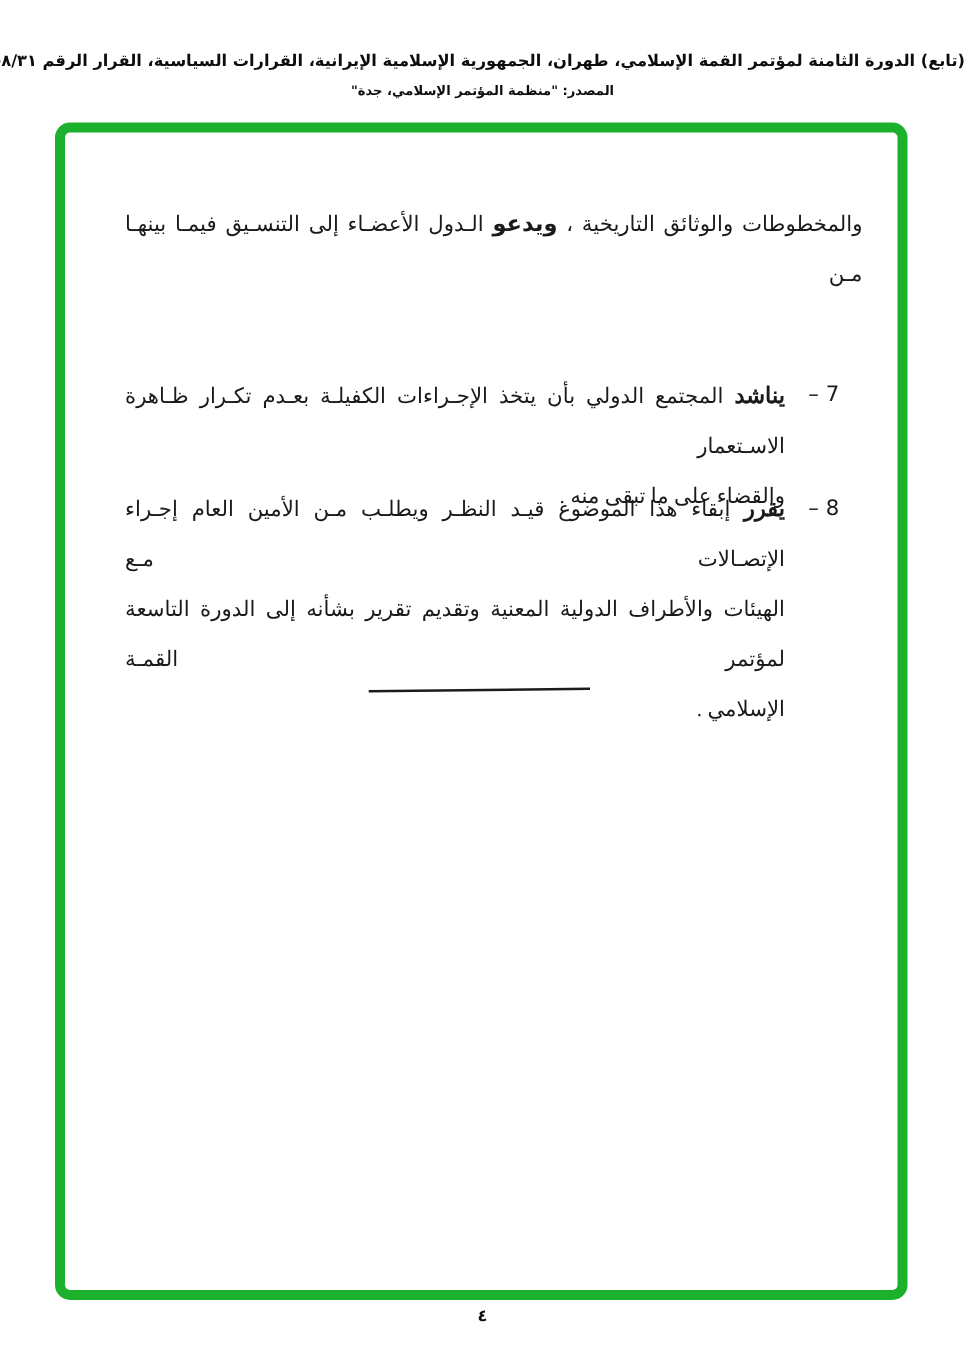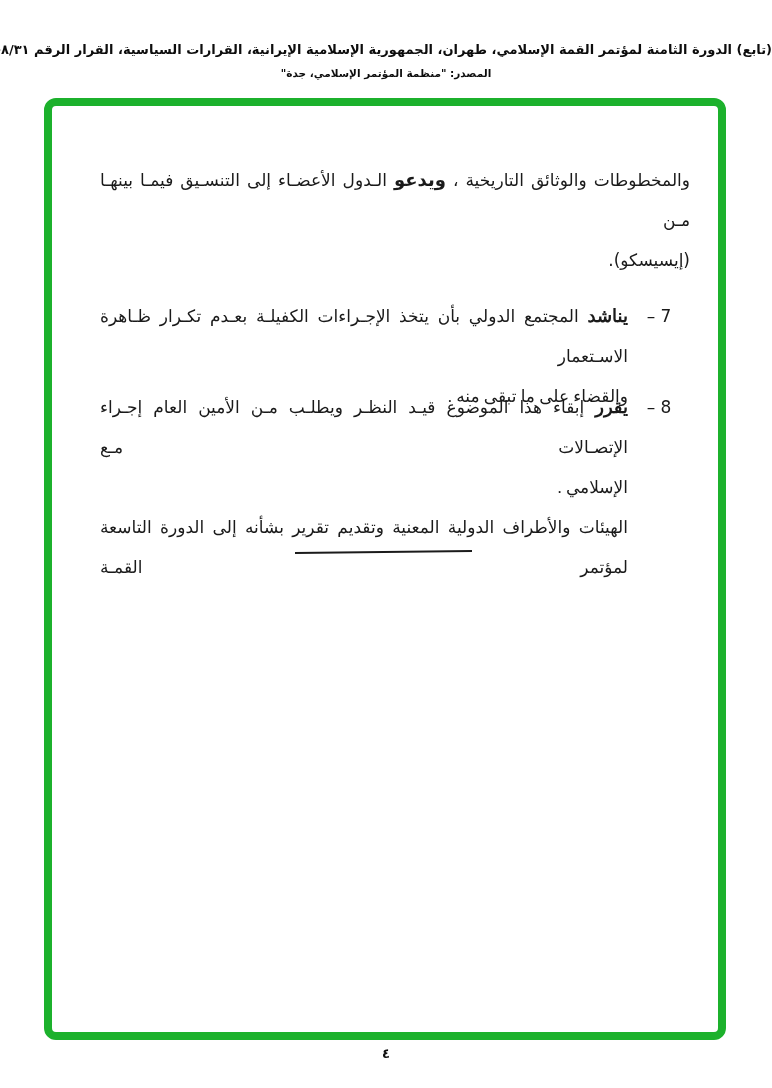--- a/index.html
+++ b/index.html
@@ -77,37 +77,36 @@
 
 <div class="page">
 
   <div class="hdr1">(تابع) الدورة الثامنة لمؤتمر القمة الإسلامي، طهران، الجمهورية الإسلامية الإيرانية، القرارات السياسية، القرار الرقم ٨/٣١-س(ق.إ)</div>
   <div class="hdr2">المصدر:  "منظمة المؤتمر الإسلامي، جدة"</div>
 
   <div class="frame">
 
     <div class="para para1">
       <div class="ln full"><span>والمخطوطات والوثائق التاريخية ، </span><span class="kw">ويدعو</span><span> الـدول الأعضـاء إلى التنسـيق فيمـا بينهـا مـن</span></div>
-      <div class="ln end">(إيسيسكو).</div>
     </div>
 
     <div class="item item7">
       <div class="num">7 –</div>
       <div class="itext">
         <div class="ln full"><span class="kw">يناشد</span><span> المجتمع الدولي بأن يتخذ الإجـراءات الكفيلـة بعـدم تكـرار ظـاهرة الاسـتعمار</span></div>
         <div class="ln end">والقضاء على ما تبقى منه .</div>
       </div>
     </div>
 
     <div class="item item8">
       <div class="num">8 –</div>
       <div class="itext">
         <div class="ln full"><span class="kw">يقرر</span><span> إبقاء هذا الموضوع قيـد النظـر ويطلـب مـن الأمين العام إجـراء الإتصـالات مـع</span></div>
+        <div class="ln full">الهيئات والأطراف الدولية المعنية وتقديم تقرير بشأنه إلى الدورة التاسعة لمؤتمر القمـة</div>
         <div class="ln end">الإسلامي .</div>
-        <div class="ln full">الهيئات والأطراف الدولية المعنية وتقديم تقرير بشأنه إلى الدورة التاسعة لمؤتمر القمـة</div>
       </div>
     </div>
 
     <div class="rule"></div>
 
   </div>
 
   <div class="pagenum">٤</div>
 
 </div>

